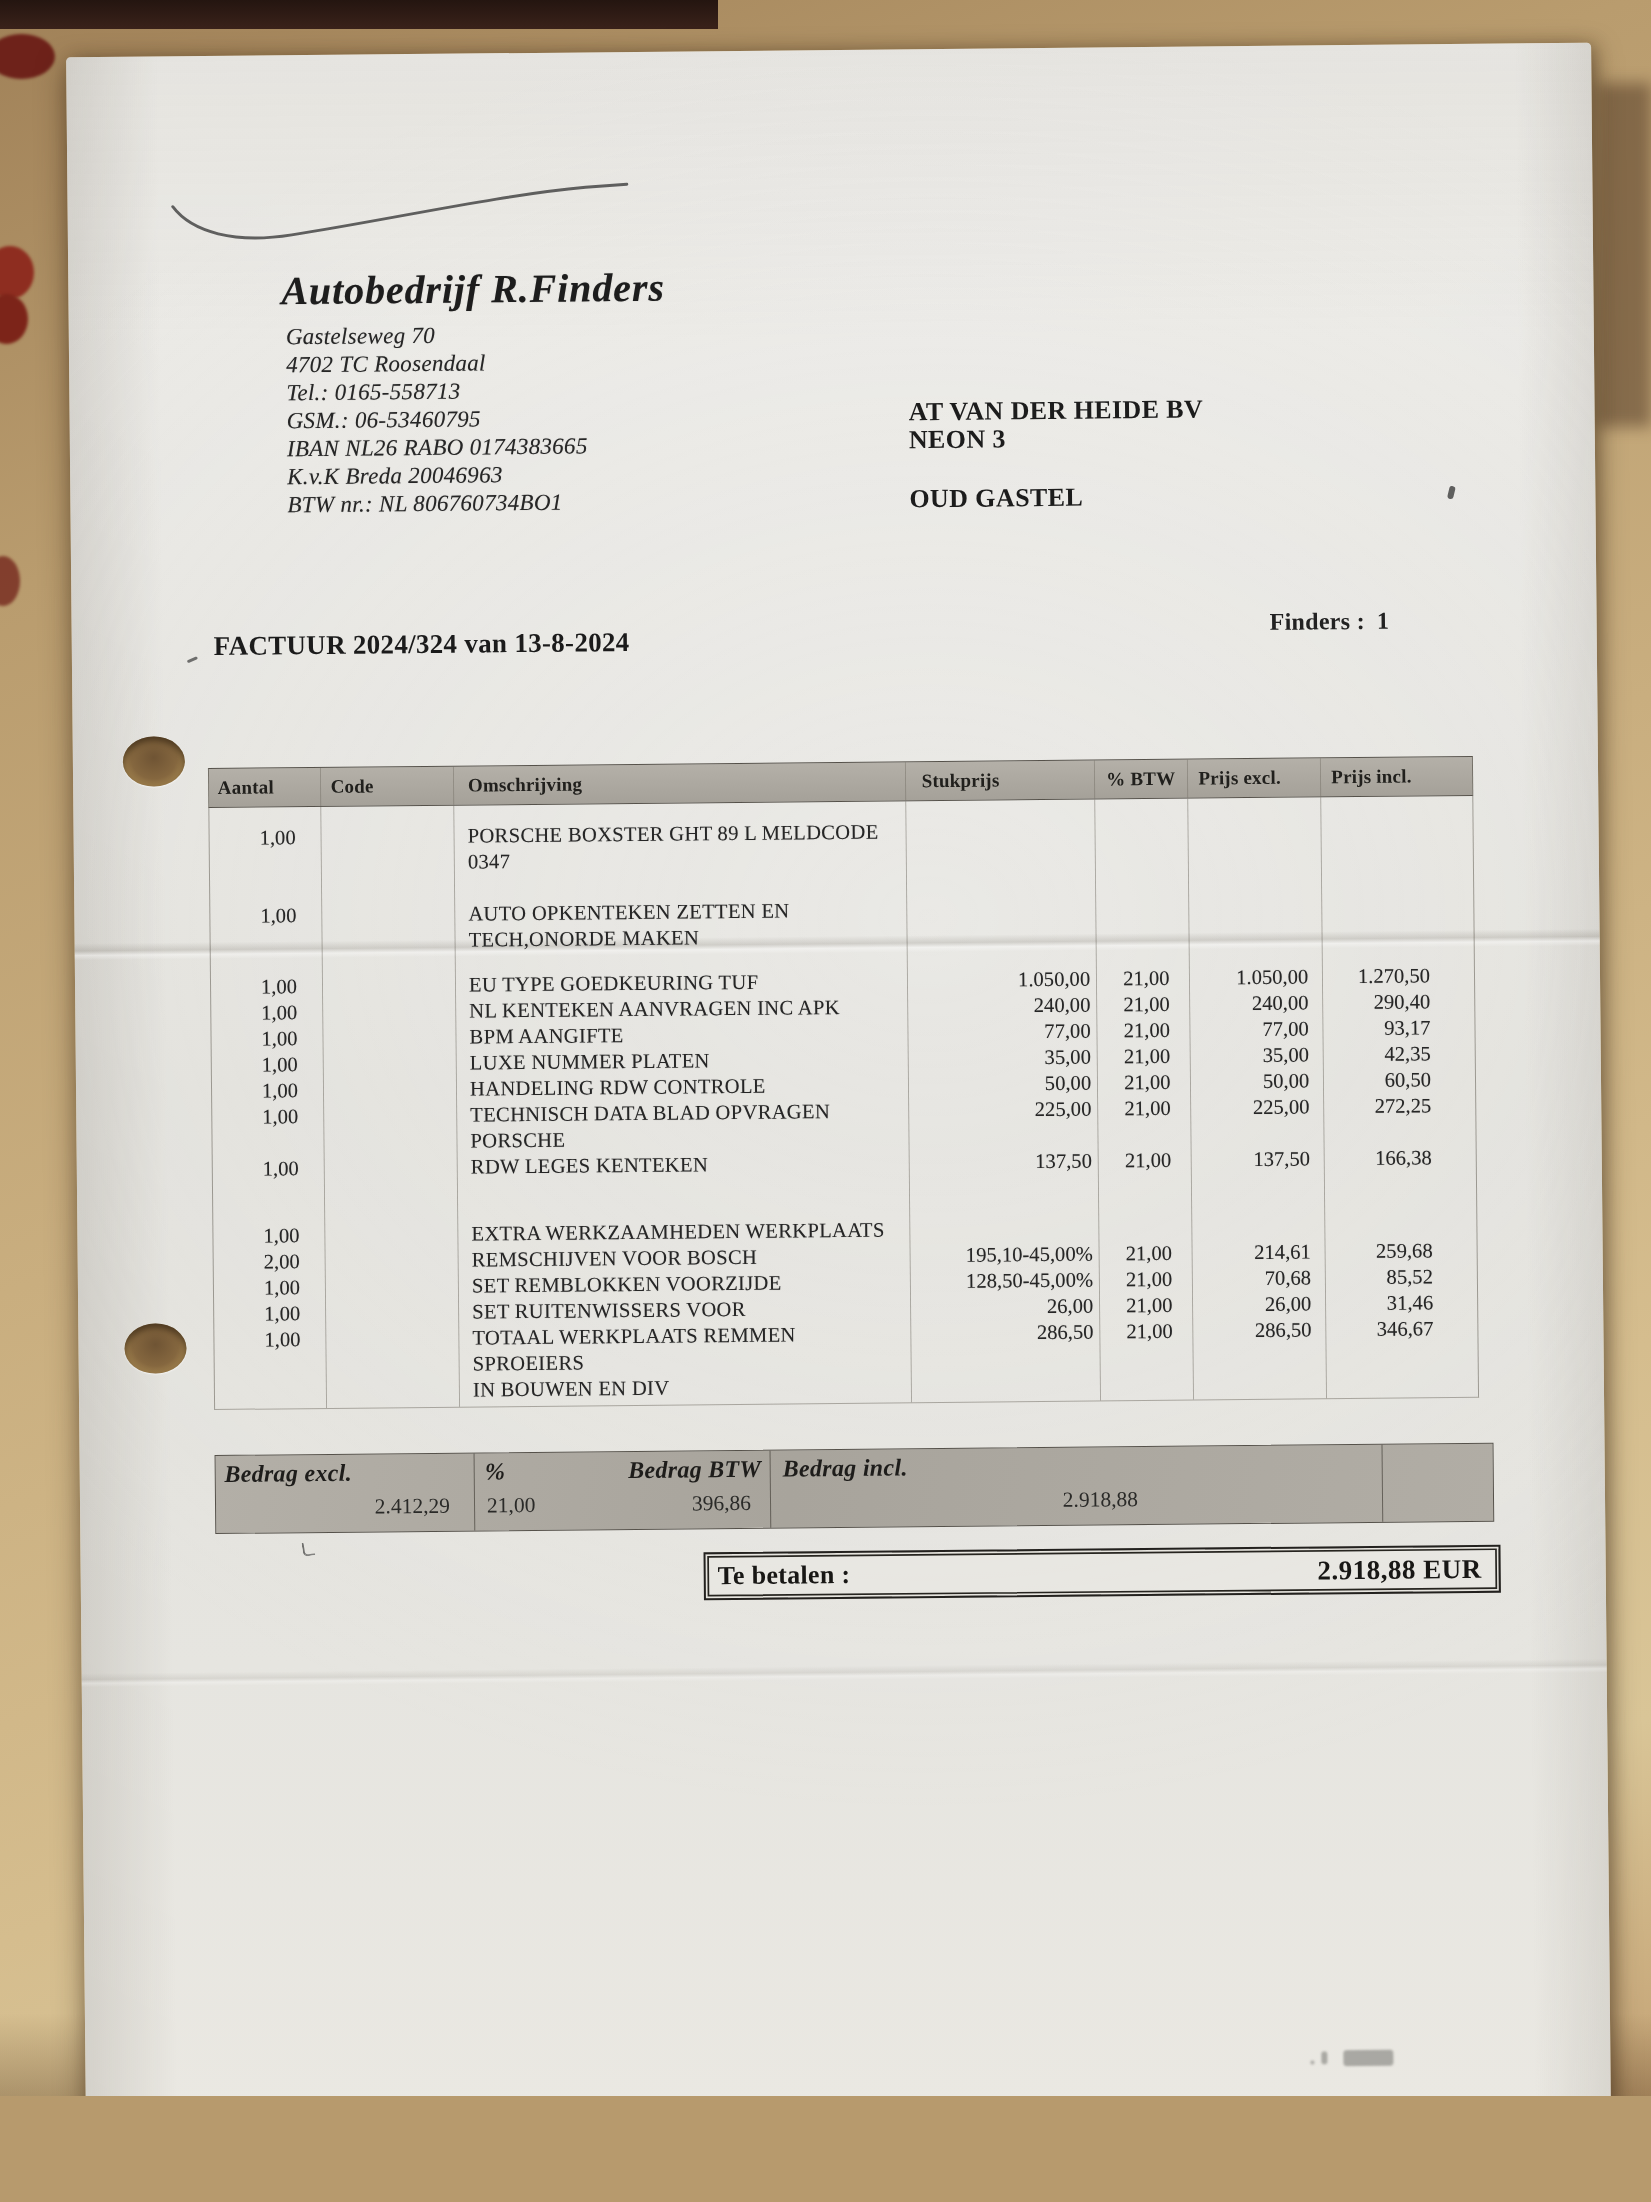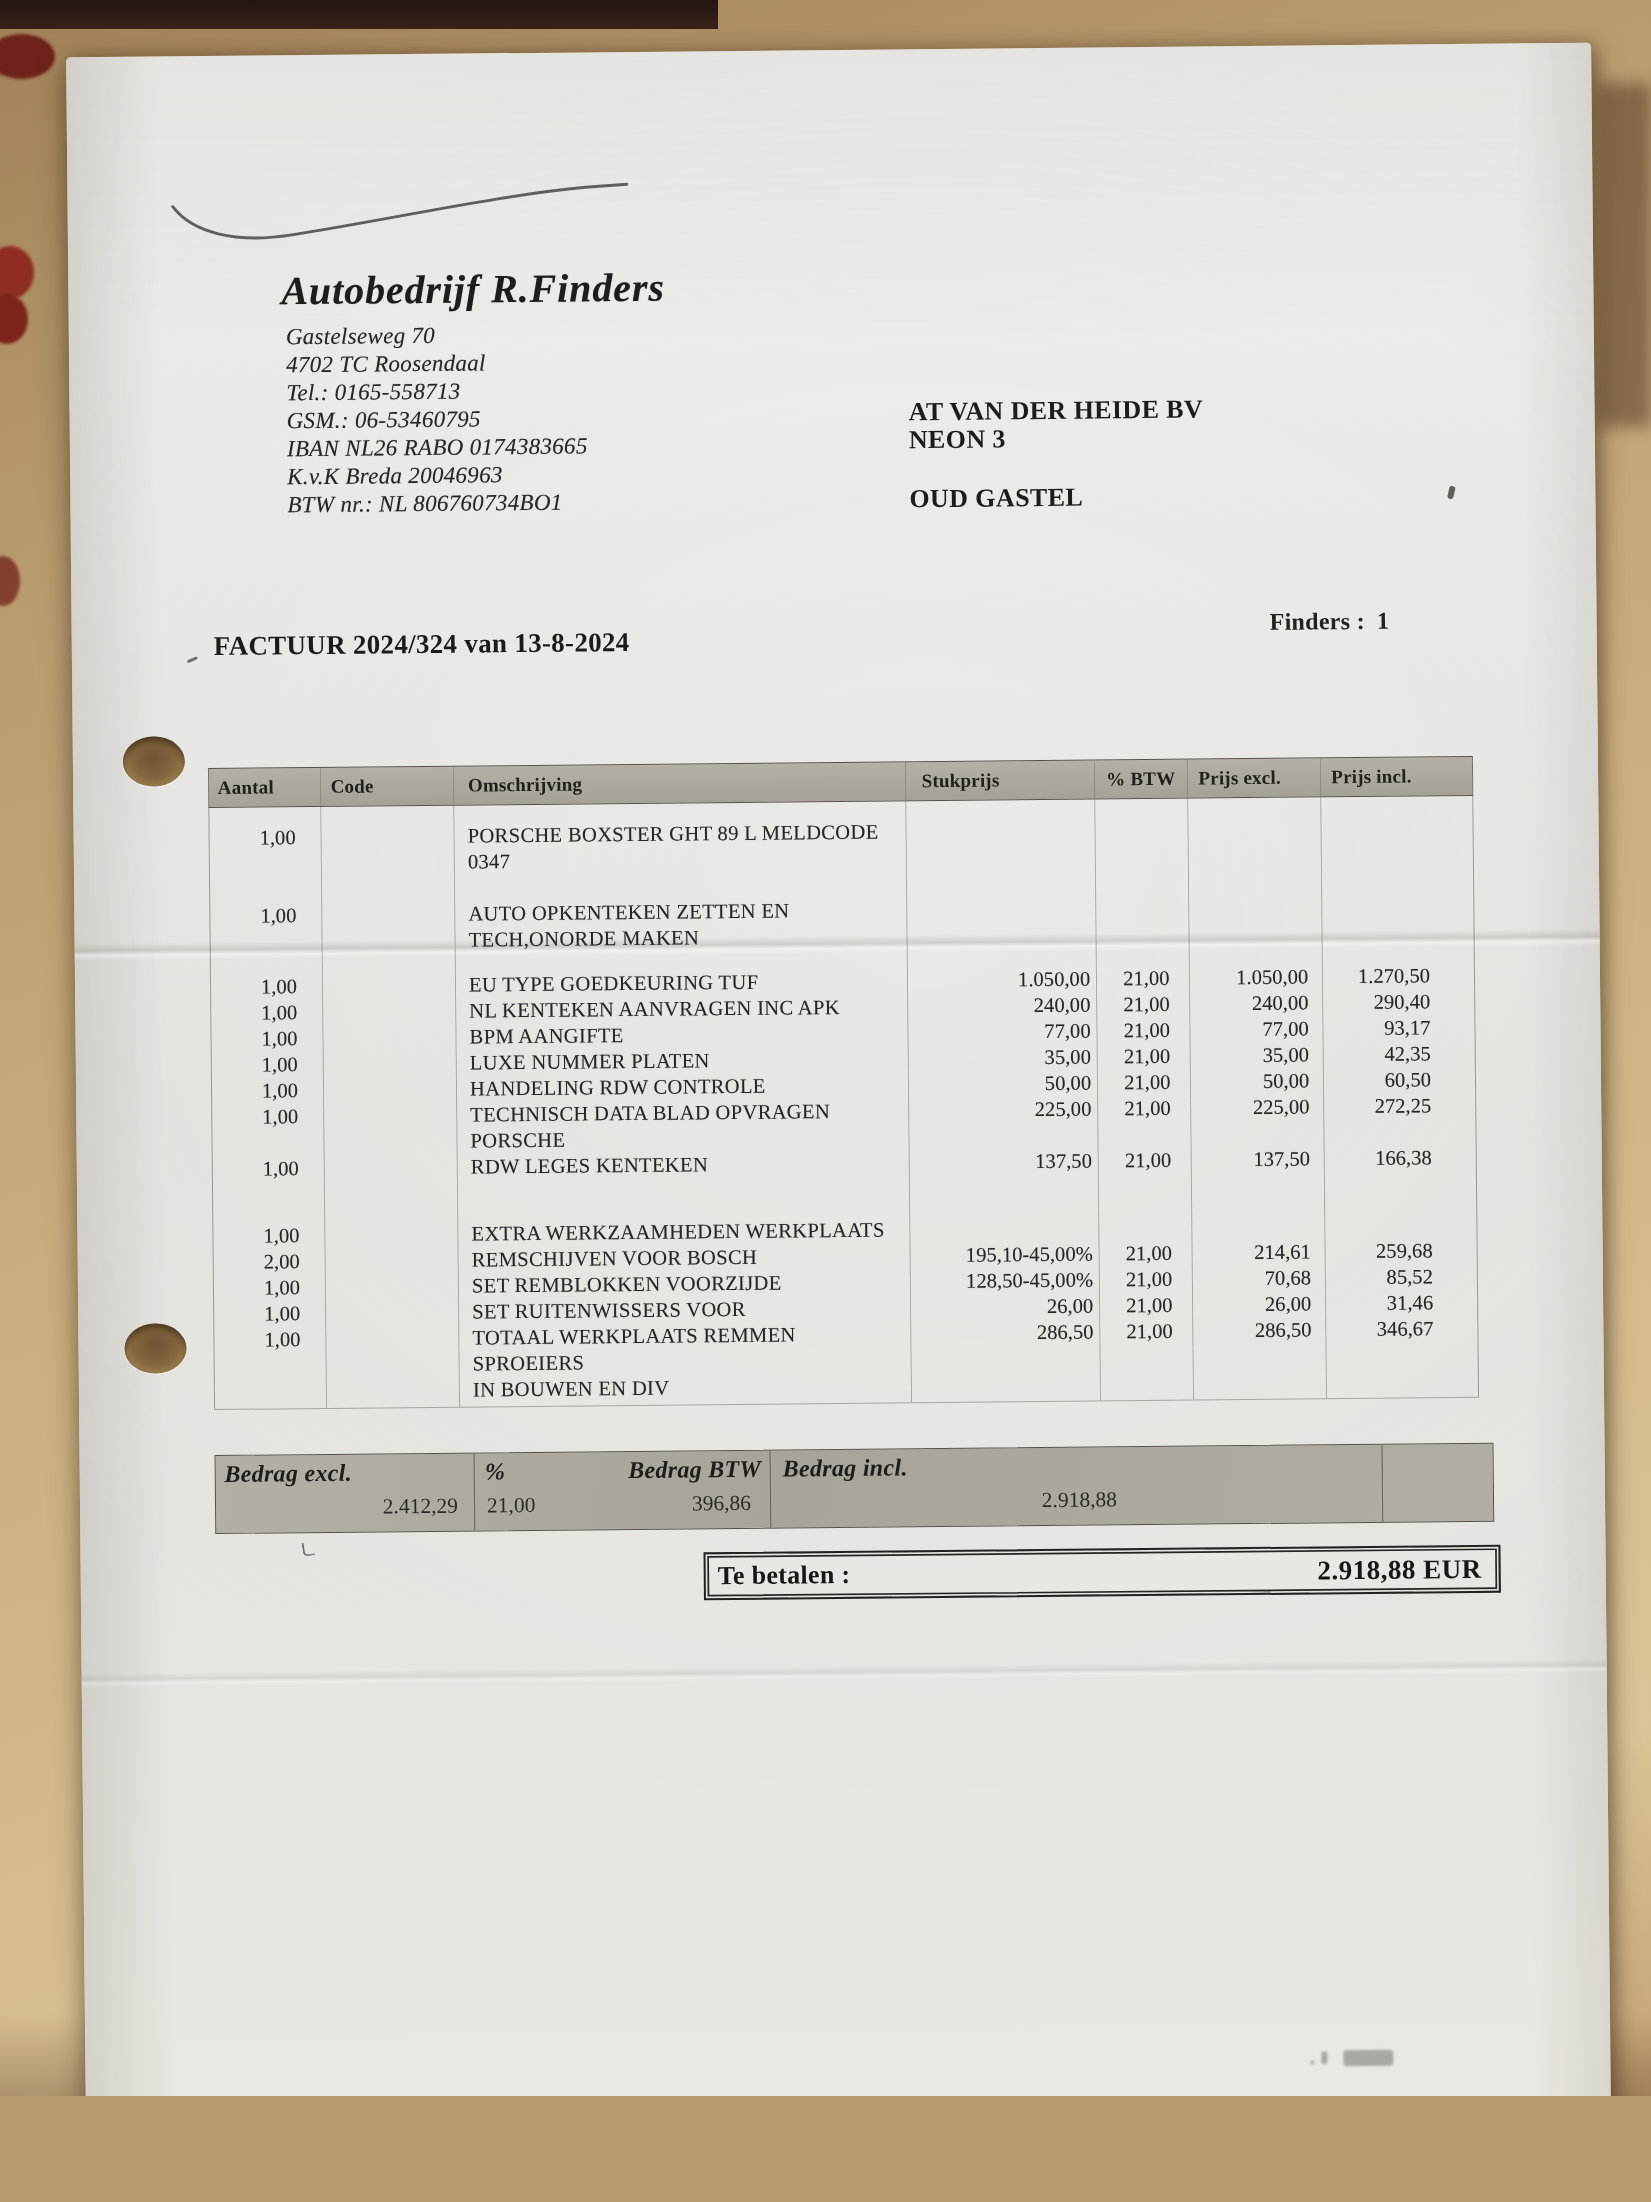--- a/index.html
+++ b/index.html
@@ -84,24 +84,24 @@
   
   .totals{position:absolute;left:135px;top:1399px;width:1279px;height:79px;box-sizing:border-box;border:1.7px solid #55514a;
     background:linear-gradient(100deg,#b3afa7,#a8a49c 45%,#b1ada5);}
   .tcell{position:absolute;top:0;height:100%;box-sizing:border-box;}
   .tc1{left:0;width:258px;}
   .tc2{left:258px;width:296px;border-left:0.9px solid rgba(70,66,58,.7);}
   .tc3{left:554px;width:612px;border-left:0.9px solid rgba(70,66,58,.7);}
   .tc4{left:1166px;width:113px;border-left:0.9px solid rgba(70,66,58,.7);}
   .tlabel{position:absolute;top:5.2px;font-size:24px;font-weight:bold;font-style:italic;color:#1e1d1b;letter-spacing:0.3px;}
   .tvalue{position:absolute;top:40px;font-size:21.5px;color:#2a2a28;}
-  .tc1 .tlabel{left:8.6px;} .tc1 .tvalue{right:16px;}
+  .tc1 .tlabel{left:8.6px;} .tc1 .tvalue{right:24px;}
   .tc2 .pct-label{left:10.3px;} .tc2 .pct-value{left:12px;}
   .tc2 .btw-label{right:8.6px;} .tc2 .btw-value{right:19px;}
-  .tc3 .tlabel{left:12px;} .tc3 .tvalue{right:265px;font-family:Liberation Serif, serif;}
+  .tc3 .tlabel{left:12px;} .tc3 .tvalue{right:244px;font-family:Liberation Serif, serif;}
 
   
   .due{position:absolute;left:623px;top:1501px;width:797px;height:48px;box-sizing:border-box;
     border:2.6px solid #23211e;box-shadow:inset 0 0 0 1.7px #e7e5df,inset 0 0 0 3.4px #26241f;
     display:flex;align-items:center;justify-content:space-between;padding:0 17px 0 12px;background:rgba(233,231,226,.6);}
   .due-label{font-size:26px;font-weight:bold;color:#181715;letter-spacing:0.3px;}
   .due-amount{font-size:27px;font-weight:bold;color:#181715;letter-spacing:0.5px;}
 
   .mark-small{position:absolute;left:222px;top:1487px;width:9.5px;height:12px;border-left:2.6px solid rgba(50,50,50,.65);border-bottom:2.6px solid rgba(50,50,50,.55);border-radius:0 0 0 5.2px;transform:rotate(-8deg);}
   .smudge{position:absolute;background:rgba(92,90,86,.45);border-radius:3.4px;filter:blur(0.9px);}

